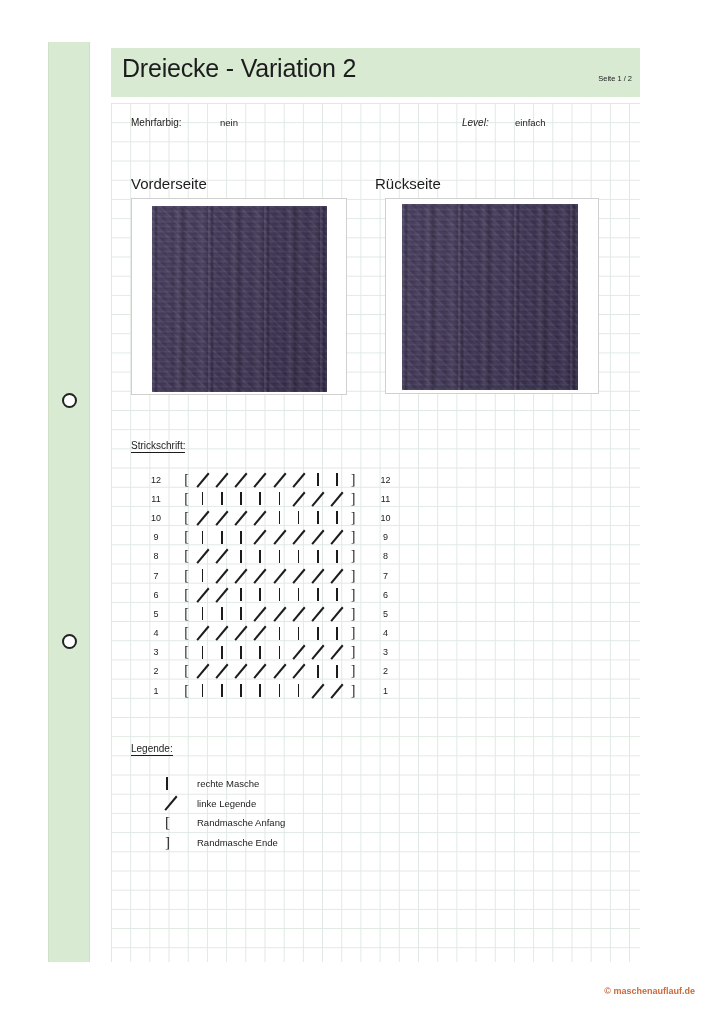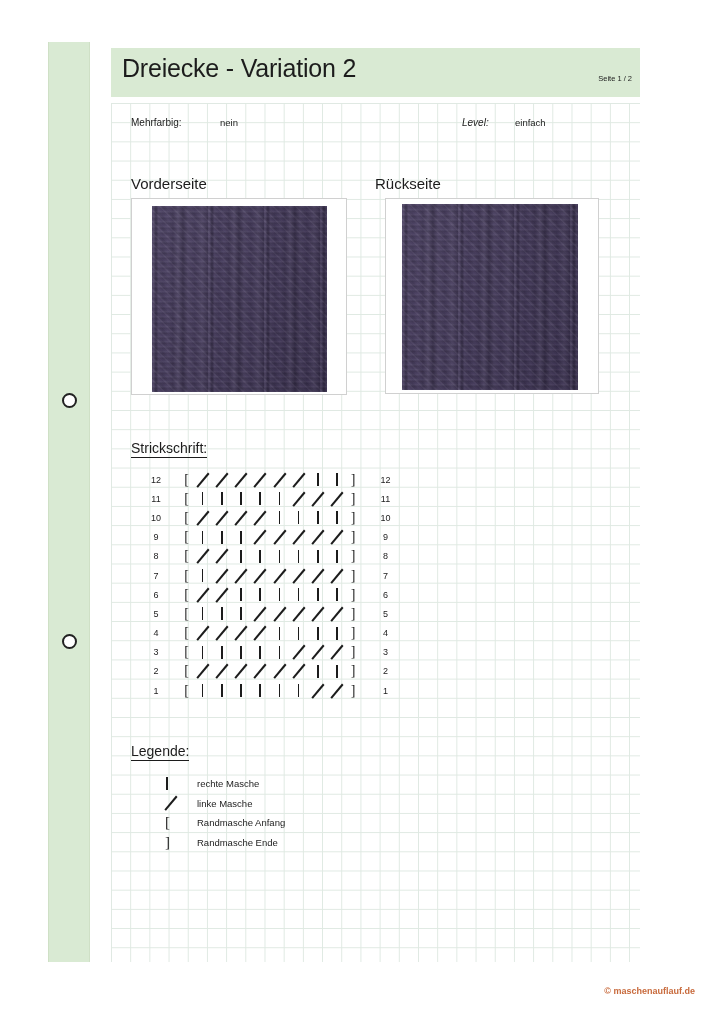--- a/index.html
+++ b/index.html
@@ -162,21 +162,21 @@
         transparent 5px
       ),
       linear-gradient(115deg, rgba(255,255,255,0.06), rgba(0,0,0,0.14));
   }
   .photo-front { left: 152px; top: 206px; width: 175px; height: 186px; }
   .photo-back  { left: 402px; top: 204px; width: 176px; height: 186px; }
 
   
   .section-head {
     position: absolute;
-    font-size: 14px;
+    font-size: 10px;
     color: #1c1c1c;
     border-bottom: 1px solid #1c1c1c;
     padding-bottom: 1px;
   }
   .head-chart  { left: 131px; top: 440px; }
   .head-legend { left: 131px; top: 743px; }
 
   
   .chart {
     position: absolute;
@@ -531,21 +531,21 @@
 
   <div class="section-head head-legend">Legende:</div>
 
   <div class="legend">
       <div class="legend-row">
         <div class="legend-sym knit"></div>
         <div class="legend-text">rechte Masche</div>
       </div>
       <div class="legend-row">
         <div class="legend-sym purl"></div>
-        <div class="legend-text">linke Masche</div>
+        <div class="legend-text">linke Legende</div>
       </div>
       <div class="legend-row">
         <div class="legend-sym br-open">[</div>
         <div class="legend-text">Randmasche Anfang</div>
       </div>
       <div class="legend-row">
         <div class="legend-sym br-close">]</div>
         <div class="legend-text">Randmasche Ende</div>
       </div>
     </div>

